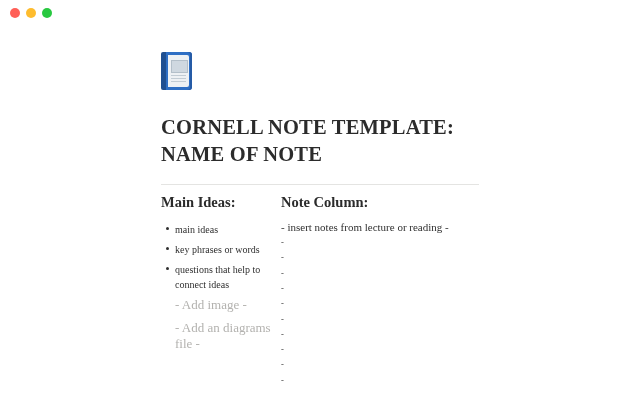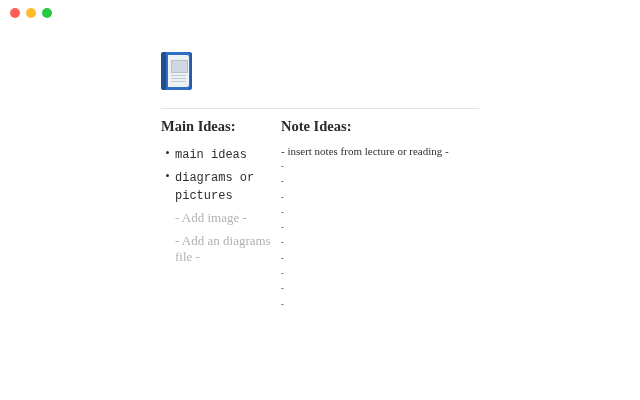--- a/index.html
+++ b/index.html
@@ -124,22 +124,22 @@
     color: #2b2b2b;
     margin-bottom: 11px;
   }
   ul.bullets {
     margin: 0;
     padding: 0 0 0 14px;
     list-style: none;
   }
   ul.bullets li {
     position: relative;
-    font-family: Liberation Mono, monospace;
-    font-size: 12px;
+    font-family: Liberation Serif, serif;
+    font-size: 10px;
     color: #2f2f2f;
     line-height: 1.5;
     margin-bottom: 5px;
     padding-left: 0;
   }
   ul.bullets li::before {
     content: "";
     position: absolute;
     left: -9px;
     top: 5px;
@@ -188,37 +188,39 @@
           <div class="spine"></div>
           <div class="cover"></div>
           <div class="pages"></div>
           <div class="label"></div>
           <div class="line" style="top:23px;"></div>
           <div class="line" style="top:26px;"></div>
           <div class="line" style="top:29px;"></div>
         </div>
       </div>
 
+      <div class="title">CORNELL NOTE TEMPLATE: NAME OF NOTE</div>
 
       <div class="divider"></div>
 
       <div class="columns">
 
         <div class="col-left">
           <div class="col-head">Main Ideas:</div>
           <ul class="bullets">
             <li>main ideas</li>
-            <li>diagrams or pictures</li>
+            <li>key phrases or words</li>
+            <li>questions that help to connect ideas</li>
           </ul>
           <div class="placeholder">- Add image -</div>
           <div class="placeholder">- Add an diagrams file -</div>
         </div>
 
         <div class="col-right">
-          <div class="col-head">Note Ideas:</div>
+          <div class="col-head">Note Column:</div>
           <div class="note-first">- insert notes from lecture or reading -</div>
           <div class="note-line">-</div>
           <div class="note-line">-</div>
           <div class="note-line">-</div>
           <div class="note-line">-</div>
           <div class="note-line">-</div>
           <div class="note-line">-</div>
           <div class="note-line">-</div>
           <div class="note-line">-</div>
           <div class="note-line">-</div>

